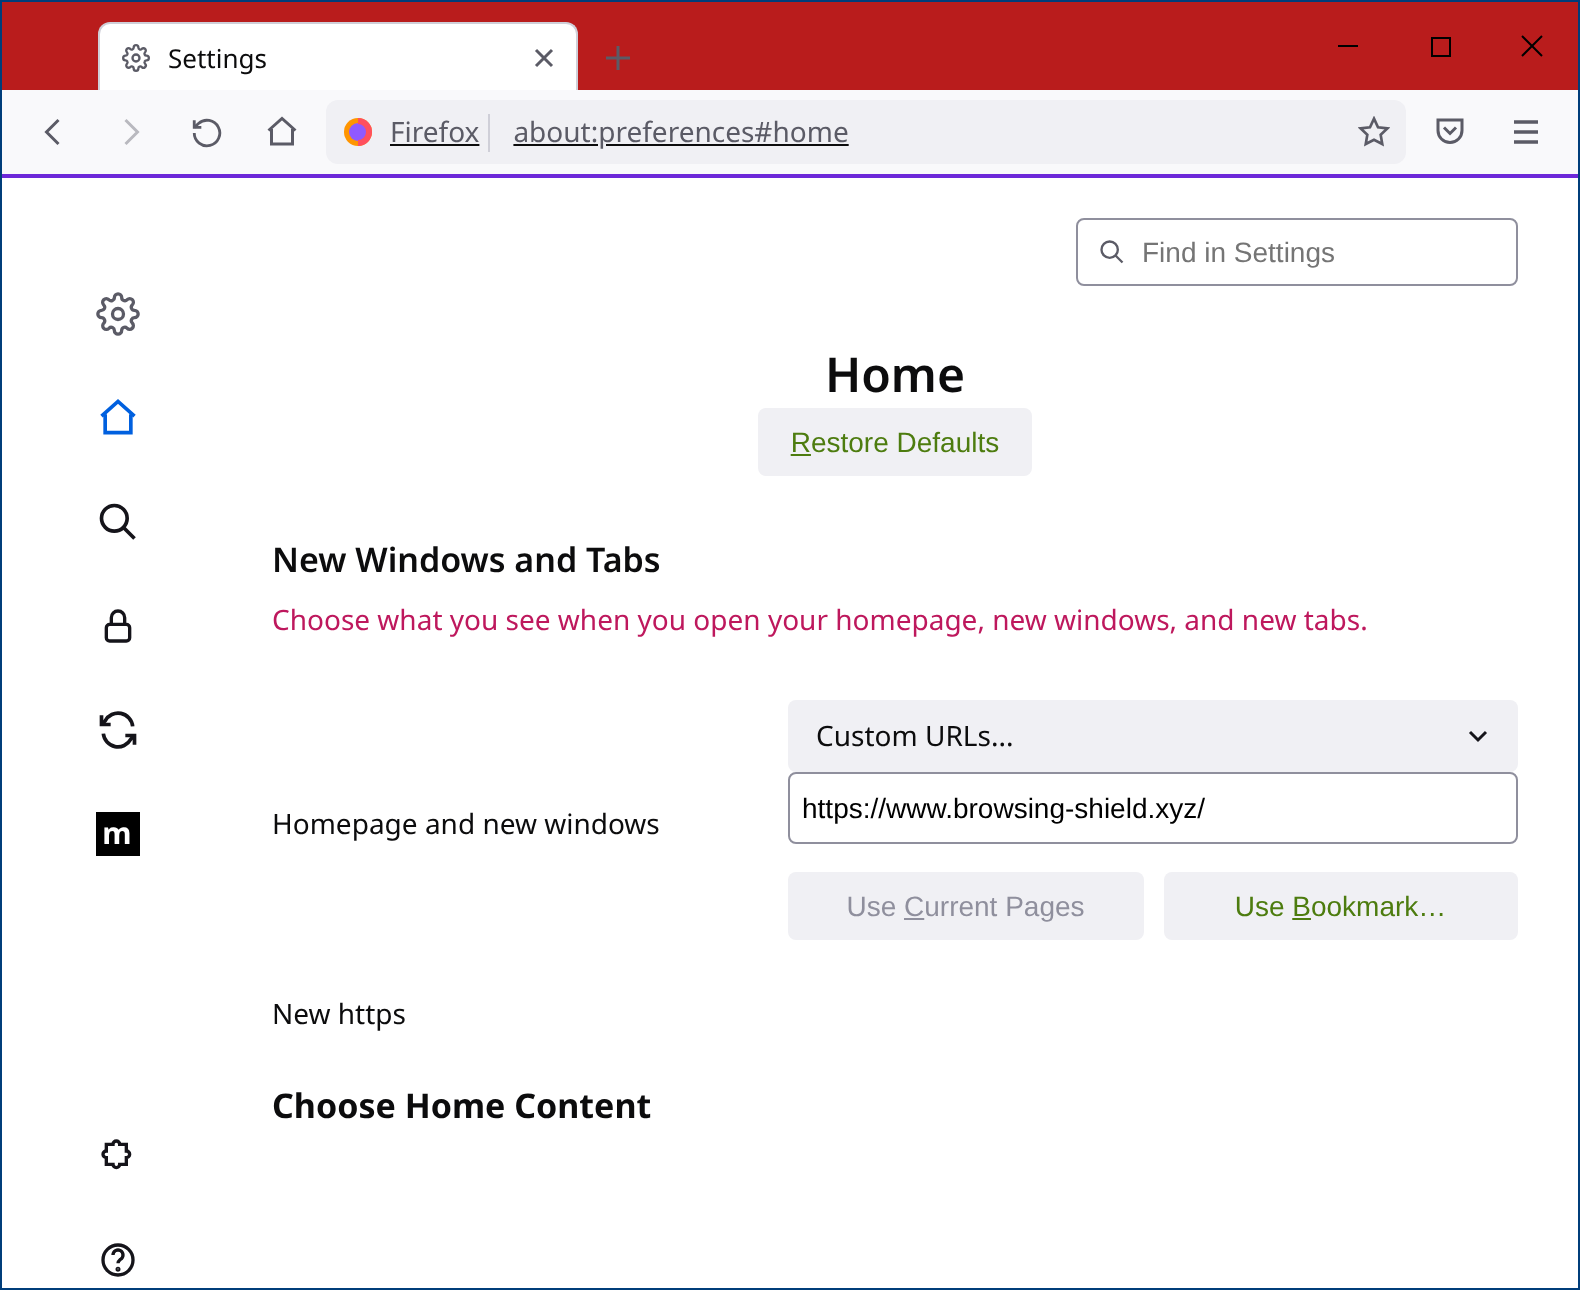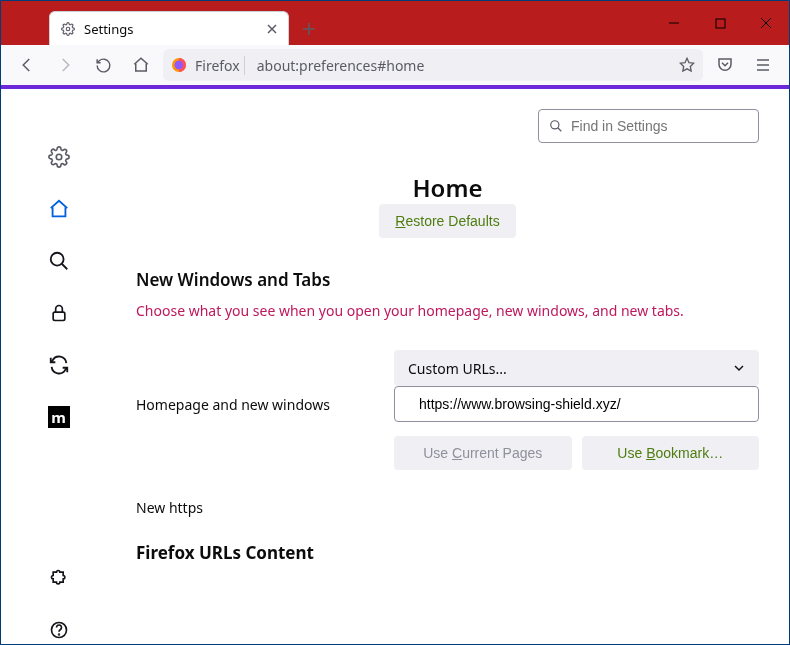--- a/index.html
+++ b/index.html
@@ -5,21 +5,21 @@
 * { box-sizing: border-box; margin: 0; padding: 0; }
 body { font-family: "Segoe UI", system-ui, sans-serif; font-size: 14px; color: #0c0c0d; background: #fff; width: 790px; height: 645px; overflow: hidden; border: 1px solid #003d7a; }
 .titlebar { display: flex; align-items: flex-end; height: 44px; background: #b91c1c; padding-left: 48px; }
 .tab { display: flex; align-items: center; background: #fff; border-radius: 6px 6px 0 0; height: 34px; padding: 0 8px 0 10px; min-width: 240px; gap: 8px; border: 1px solid #cfcfd8; border-bottom: none; }
 .tab .icon { width: 16px; height: 16px; display: flex; align-items: center; justify-content: center; }
 .tab .title { flex: 1; font-size: 13px; }
 .tab .close { width: 16px; height: 16px; display:flex; align-items:center; justify-content:center; cursor:pointer; }
 .newtab { width: 32px; height: 32px; display:flex; align-items:center; justify-content:center; margin-left:4px; cursor:pointer; }
 .wincontrols { margin-left:auto; display:flex; align-items:center; height:44px; }
 .wincontrols div { width:46px; height:32px; display:flex; align-items:center; justify-content:center; cursor:pointer; }
-.toolbar { display:flex; align-items:center; gap:6px; padding:6px 10px; height:44px; border-bottom:4px solid #6d28d9; background:#f9f9fb; }
+.toolbar { display:flex; align-items:center; gap:6px; padding:6px 10px; height:44px; border-bottom:2px solid #6d28d9; background:#f9f9fb;text-decoration:underline; }
 .tbtn { width:32px; height:32px; display:flex; align-items:center; justify-content:center; border-radius:4px; cursor:pointer; }
 .tbtn.disabled { opacity:0.4; cursor:default; }
 .urlbar { flex:1; display:flex; align-items:center; height:32px; background:#f0f0f4; border-radius:6px; padding:0 8px; gap:8px; }
 .urlbar .ff-icon { width:16px; height:16px; }
 .urlbar .ff-label { font-size:14px; color:#5b5b66; padding-right:4px; border-right:1px solid #cfcfd8; }
 .urlbar .url { font-size:14px; color:#5b5b66; flex:1; padding-left:4px; }
 .urlbar .star { width:16px; height:16px; cursor:pointer; }
 .content { display:flex; height:calc(645px - 44px - 44px - 2px); }
 .sidebar { width:115px; display:flex; flex-direction:column; align-items:center; padding-top:54px; gap:24px; }
 .sbitem { width:28px; height:28px; display:flex; align-items:center; justify-content:center; cursor:pointer; border-radius:4px; }
@@ -29,25 +29,25 @@
 .main { flex:1; padding:20px 30px 0 20px; overflow:hidden; }
 .search-row { display:flex; justify-content:flex-end; margin-bottom:28px; }
 .search-box { width:221px; height:34px; border:1px solid #8f8f9d; border-radius:4px; display:flex; align-items:center; padding:0 10px; gap:8px; }
 .search-box input { border:none; outline:none; flex:1; font-size:14px; background:transparent; }
 .header-row { display:flex; align-items:center; justify-content:space-between; margin-bottom:30px;flex-direction:column; }
 .page-title { font-size:24px; font-weight:600; }
 .btn { background:#f0f0f4; border:none; border-radius:4px; padding:9px 16px; font-size:14px; cursor:pointer; color:#4d7c0f; }
 .btn.disabled { color:#8f8f9d; cursor:default; }
 .section-title { font-size:17px; font-weight:600; margin-bottom:10px; }
 .section-desc { font-size:14px; color:#be185d; margin-bottom:30px; }
-.form-row { display:flex; align-items:center; margin-bottom:14px; gap:16px; }
+.form-row { display:flex; align-items:flex-end; margin-bottom:14px; gap:16px; }
 .form-row .label { width:242px; font-size:14px; }
 .form-row .control { flex:1; }
 .select { width:100%; height:36px; background:#f0f0f4; border:none; border-radius:4px; padding:0 14px; display:flex; align-items:center; justify-content:space-between; cursor:pointer; font-size:14px; }
-.text-input { width:100%; height:36px; border:1px solid #8f8f9d; border-radius:4px; padding:0 24px; font-size:14px; outline:none; }
+.text-input { width:100%; height:36px; border:1px solid #8f8f9d; border-radius:4px; padding:0 6px; font-size:14px; outline:none; }
 .btn-row { display:flex; gap:10px; justify-content:flex-end; margin-bottom:28px; margin-left:258px; }
 .btn-row .btn { flex:1; }
 .section-title2 { font-size:17px; font-weight:700; margin-top:24px; }
 svg { display:block; }
 </style>
 </head>
 <body>
 
 <div class="titlebar">
   <div class="tab">
@@ -236,15 +236,15 @@
 
     <div class="btn-row">
       <button class="btn disabled">Use <span style="text-decoration:underline">C</span>urrent Pages</button>
       <button class="btn">Use <span style="text-decoration:underline">B</span>ookmark…</button>
     </div>
 
     <div class="form-row">
       <div class="label">New https</div>
     </div>
 
-    <div class="section-title2">Firefox URLs Content</div>
+    <div class="section-title2">Choose Home Content</div>
   </div>
 </div>
 
 </body></html>

